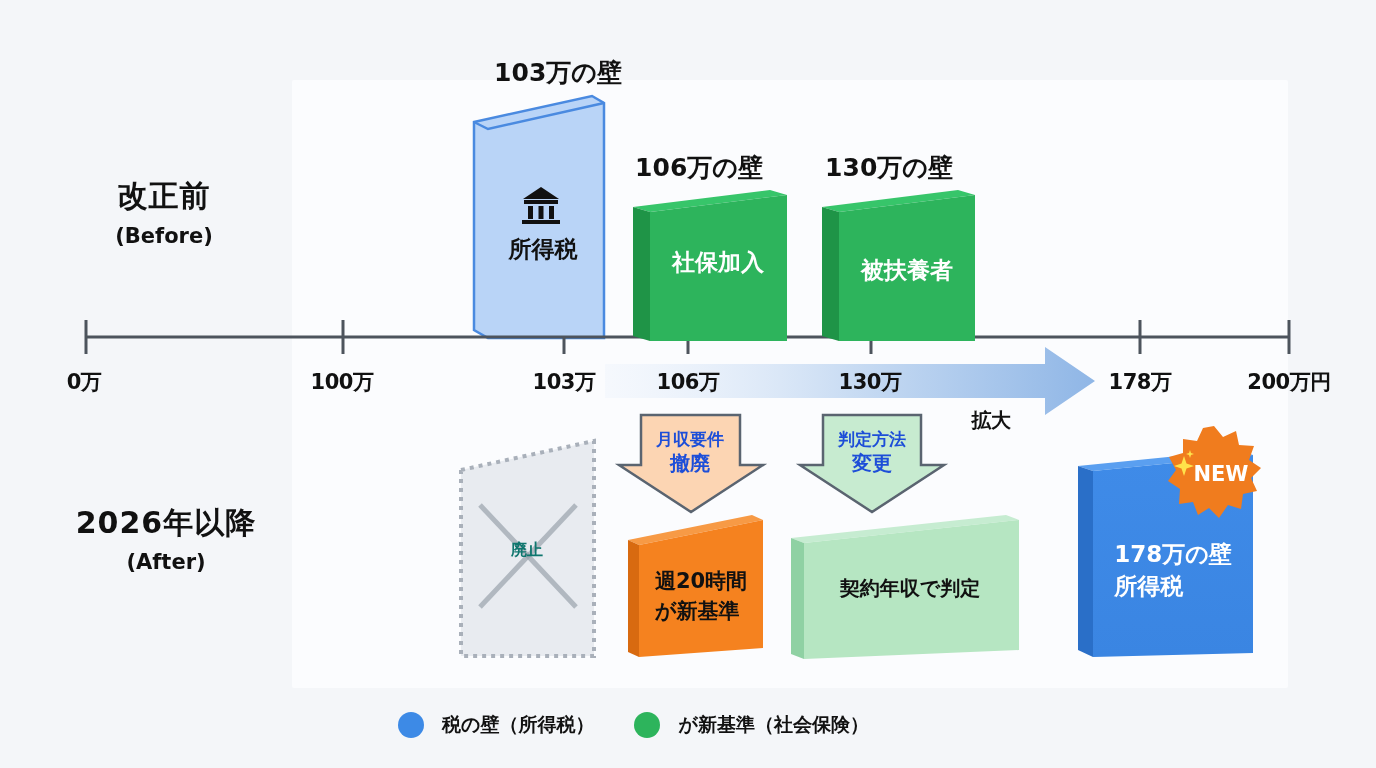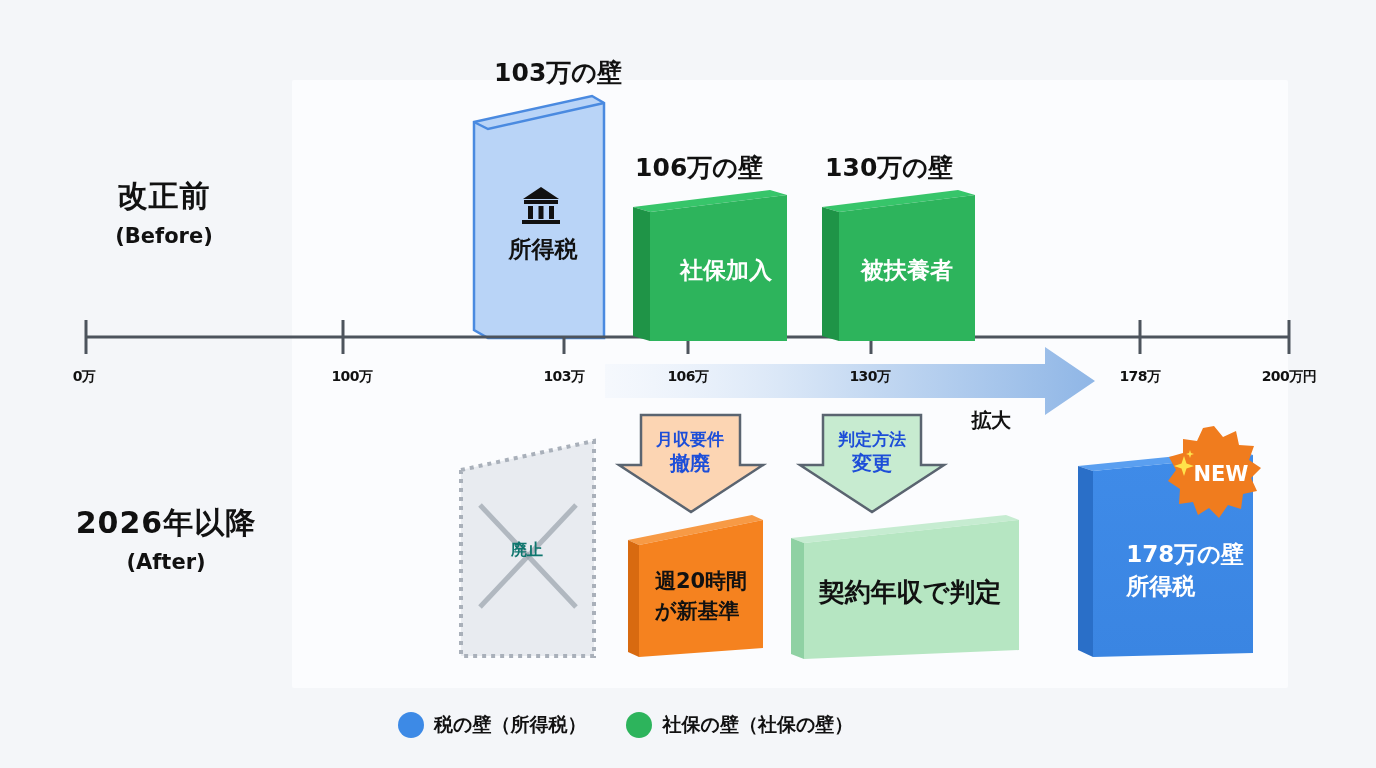--- a/index.html
+++ b/index.html
@@ -13,26 +13,26 @@
   .panel {
     position: absolute; left: 292px; top: 80px; width: 996px; height: 608px;
     background: #fbfcfe; border-radius: 2px;
   }
   svg.art { position: absolute; left: 0; top: 0; width: 1376px; height: 768px; }
   .t { position: absolute; white-space: nowrap; font-weight: bold; }
   .center { transform: translateX(-50%); text-align: left; }
   .row-title { font-size: 30px; letter-spacing: 1px; }
   .row-sub { font-size: 21px; font-weight: bold; }
   .wall-title { font-size: 25px; }
-  .tick { font-size: 14px; letter-spacing: -0.5px; }
+  .tick { font-size: 21px; letter-spacing: -0.5px; }
   .block-label { font-size: 23px; }
   .white { color: #ffffff; }
   .legend { position: absolute; top: 712px; left: 398px; display: flex; align-items: center; gap: 10px; font-size: 19px; font-weight: bold; }
   .legend .dot { width: 26px; height: 26px; border-radius: 50%; display: inline-block; }
-  .legend .item { display: flex; align-items: center; gap: 10px; margin-right: 30px; text-align: center; }
+  .legend .item { display: flex; align-items: center; gap: 18px; margin-right: 30px; text-align: center; }
   .arrow-text { font-size: 18px; line-height: 24px; text-align: center; color: #1d4ed8; }
 </style>
 </head>
 <body>
 
 <div class="panel"></div>
 
 <svg class="art" viewBox="0 0 1376 768">
   <defs>
     <linearGradient id="arrowGrad" x1="0" y1="0" x2="1" y2="0">
@@ -134,25 +134,25 @@
 <div class="t row-title center" style="left:164px; top:176px;">改正前</div>
 <div class="t row-sub center" style="left:164px; top:224px;">(Before)</div>
 <div class="t row-title center" style="left:166px; top:503px;">2026年以降</div>
 <div class="t row-sub center" style="left:166px; top:550px;">(After)</div>
 
 <div class="t wall-title center" style="left:558px; top:56px;">103万の壁</div>
 <div class="t wall-title center" style="left:699px; top:151px;">106万の壁</div>
 <div class="t wall-title center" style="left:889px; top:151px;">130万の壁</div>
 
 <div class="t block-label center" style="left:543px; top:234px;">所得税</div>
-<div class="t block-label center white" style="left:718px; top:255px;margin-left:8px;">社保加入</div>
+<div class="t block-label center white" style="left:718px; top:247px;">社保加入</div>
 <div class="t block-label center white" style="left:907px; top:255px;">被扶養者</div>
 
 <div class="t tick center" style="left:84px; top:368px;">0万</div>
-<div class="t tick center" style="left:342px; top:368px;margin-left:10px;">100万</div>
+<div class="t tick center" style="left:342px; top:368px;">100万</div>
 <div class="t tick center" style="left:564px; top:368px;">103万</div>
 <div class="t tick center" style="left:688px; top:368px;">106万</div>
 <div class="t tick center" style="left:870px; top:368px;">130万</div>
 <div class="t tick center" style="left:1140px; top:368px;">178万</div>
 <div class="t tick center" style="left:1289px; top:368px;">200万円</div>
 <div class="t tick center" style="left:991px; top:370px; font-size:20px;margin-top:37px;">拡大</div>
 
 <div class="t center" style="left:527px; top:540px; font-size:16px; color:#0f766e;">廃止</div>
 
 <div class="t center arrow-text" style="left:690px; top:427px;">
@@ -163,31 +163,31 @@
 <div class="t center" style="left:701px; top:566px; font-size:21px; line-height:30px;">
   <div>週20時間</div>
   <div>が新基準</div>
 </div>
 
 <div class="t center arrow-text" style="left:872px; top:427px;">
   <div style="font-size:17px;">判定方法</div>
   <div style="font-size:20px;">変更</div>
 </div>
 
-<div class="t center" style="left:910px; top:575px; font-size:26px;">契約年収で判定</div>
+<div class="t center" style="left:910px; top:575px; font-size:20px;">契約年収で判定</div>
 
-<div class="t center white" style="left:1173px; top:538px; font-size:23px; line-height:32px;margin-left:12px;">
+<div class="t center white" style="left:1173px; top:538px; font-size:23px; line-height:32px;">
   <div>178万の壁</div>
   <div>所得税</div>
 </div>
 
 <div class="t center white" style="left:1221px; top:462px; font-size:21px;">NEW</div>
 
 <div class="legend">
   <div class="item">
     <span class="dot" style="background:#3d8ae6;"></span>
     <span>税の壁（所得税）</span>
   </div>
   <div class="item">
     <span class="dot" style="background:#2db45c;"></span>
-    <span>社保の壁（社保の壁）</span>
+    <span>が新基準（社会保険）</span>
   </div>
 </div>
 
 </body></html>

